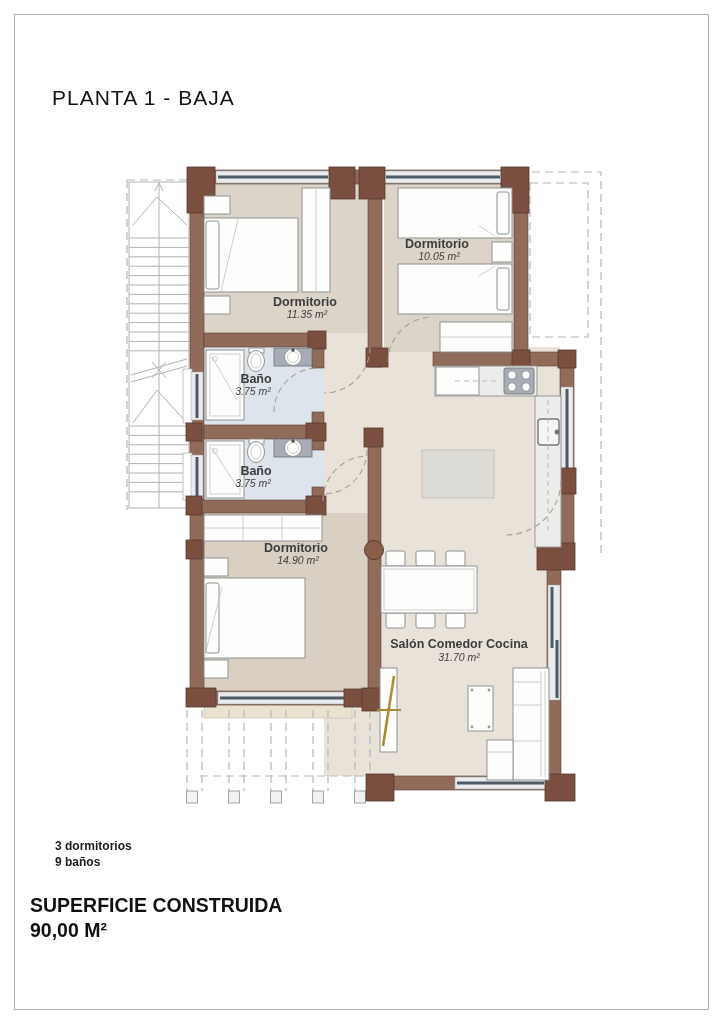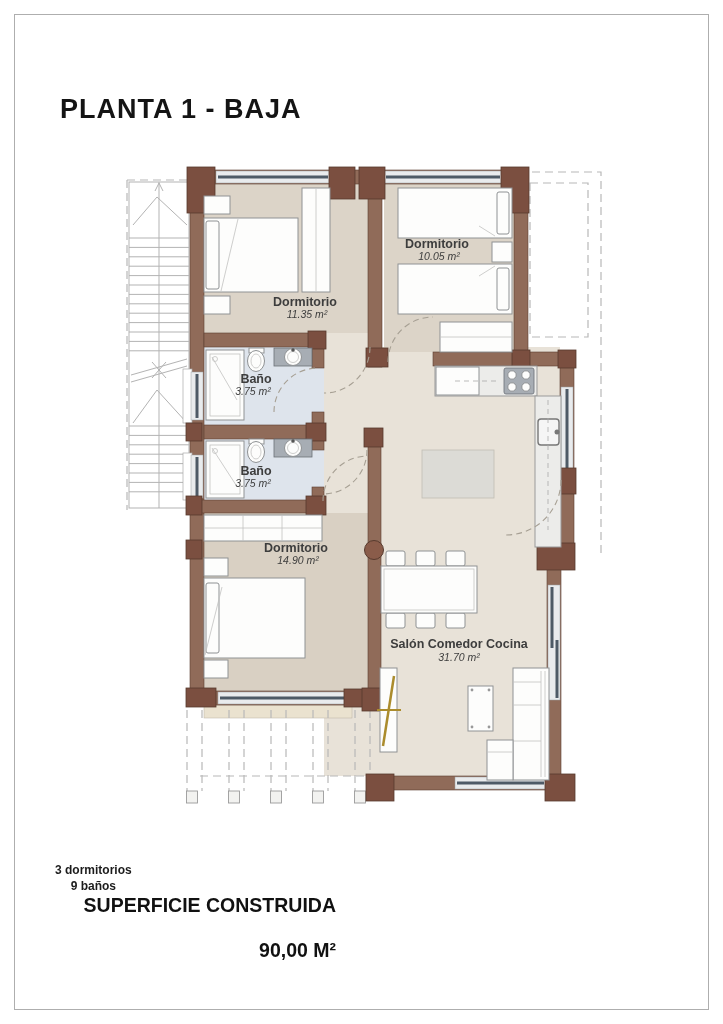--- a/index.html
+++ b/index.html
@@ -1,28 +1,28 @@
 <!DOCTYPE html>
 <html><head>
 <meta charset="utf-8">
 <style>
   html,body{margin:0;padding:0;background:#ffffff;}
   body{width:723px;height:1024px;position:relative;overflow:hidden;
        font-family:"Liberation Sans", sans-serif;}
   .sheet{position:absolute;left:14px;top:14px;right:14px;bottom:14px;
          border:1px solid #aeaeae;pointer-events:none;}
-  .title{position:absolute;left:44px;top:78px;margin:16px;
-         font-size:27px;font-weight:700;color:#141414;letter-spacing:1px;}
+  .title{position:absolute;left:44px;top:78px;margin:8px;
+         font-size:21px;font-weight:400;color:#141414;letter-spacing:1px;}
   svg.plan{position:absolute;left:0;top:0;}
-  .facts{position:absolute;left:55px;top:862px;font-size:12px;font-weight:700;
-         color:#1c1c1c;line-height:16px;text-align:center;}
-  .area-block{position:absolute;left:30px;top:893px;width:306px;text-align:right;
+  .facts{position:absolute;left:55px;top:838px;font-size:12px;font-weight:700;
+         color:#1c1c1c;line-height:16px;}
+  .area-block{position:absolute;left:30px;top:893px;width:306px;text-align:left;
               color:#111;font-weight:700;line-height:25px;}
   .area-block .lbl{font-size:19.5px;}
-  .area-block .val{font-size:19.5px;margin-top:20px;}
+  .area-block .val{font-size:19.5px;}
 
   
   .wall{fill:#906b59;stroke:#5b3d31;stroke-width:.6;}
   .pillar{fill:#7b4f40;stroke:#573a2e;stroke-width:.8;}
   .floor-bed{fill:#dcd4c8;}
   .floor-bed3{fill:#d9d0c3;}
   .floor-liv{fill:#e8e2d8;}
   .floor-bath{fill:#dee4ec;}
   .floor-ter{fill:#eae2cf;stroke:#b9b1a0;stroke-width:.5;}
   .winband{fill:#e9ebed;stroke:#9aa0a4;stroke-width:.5;}

